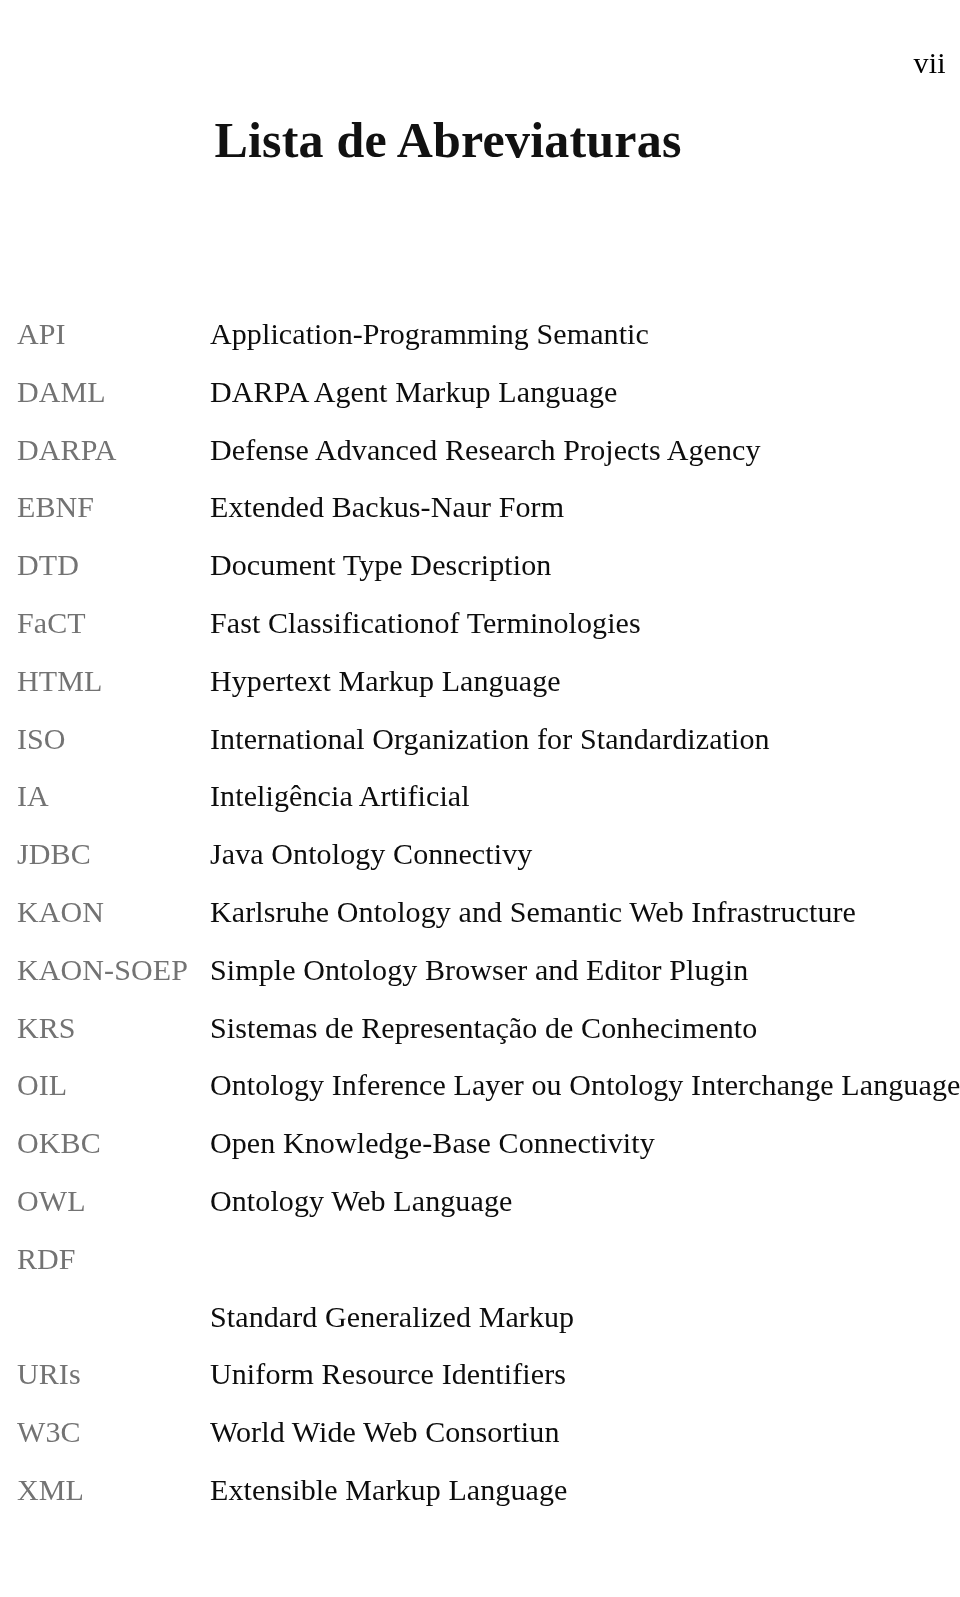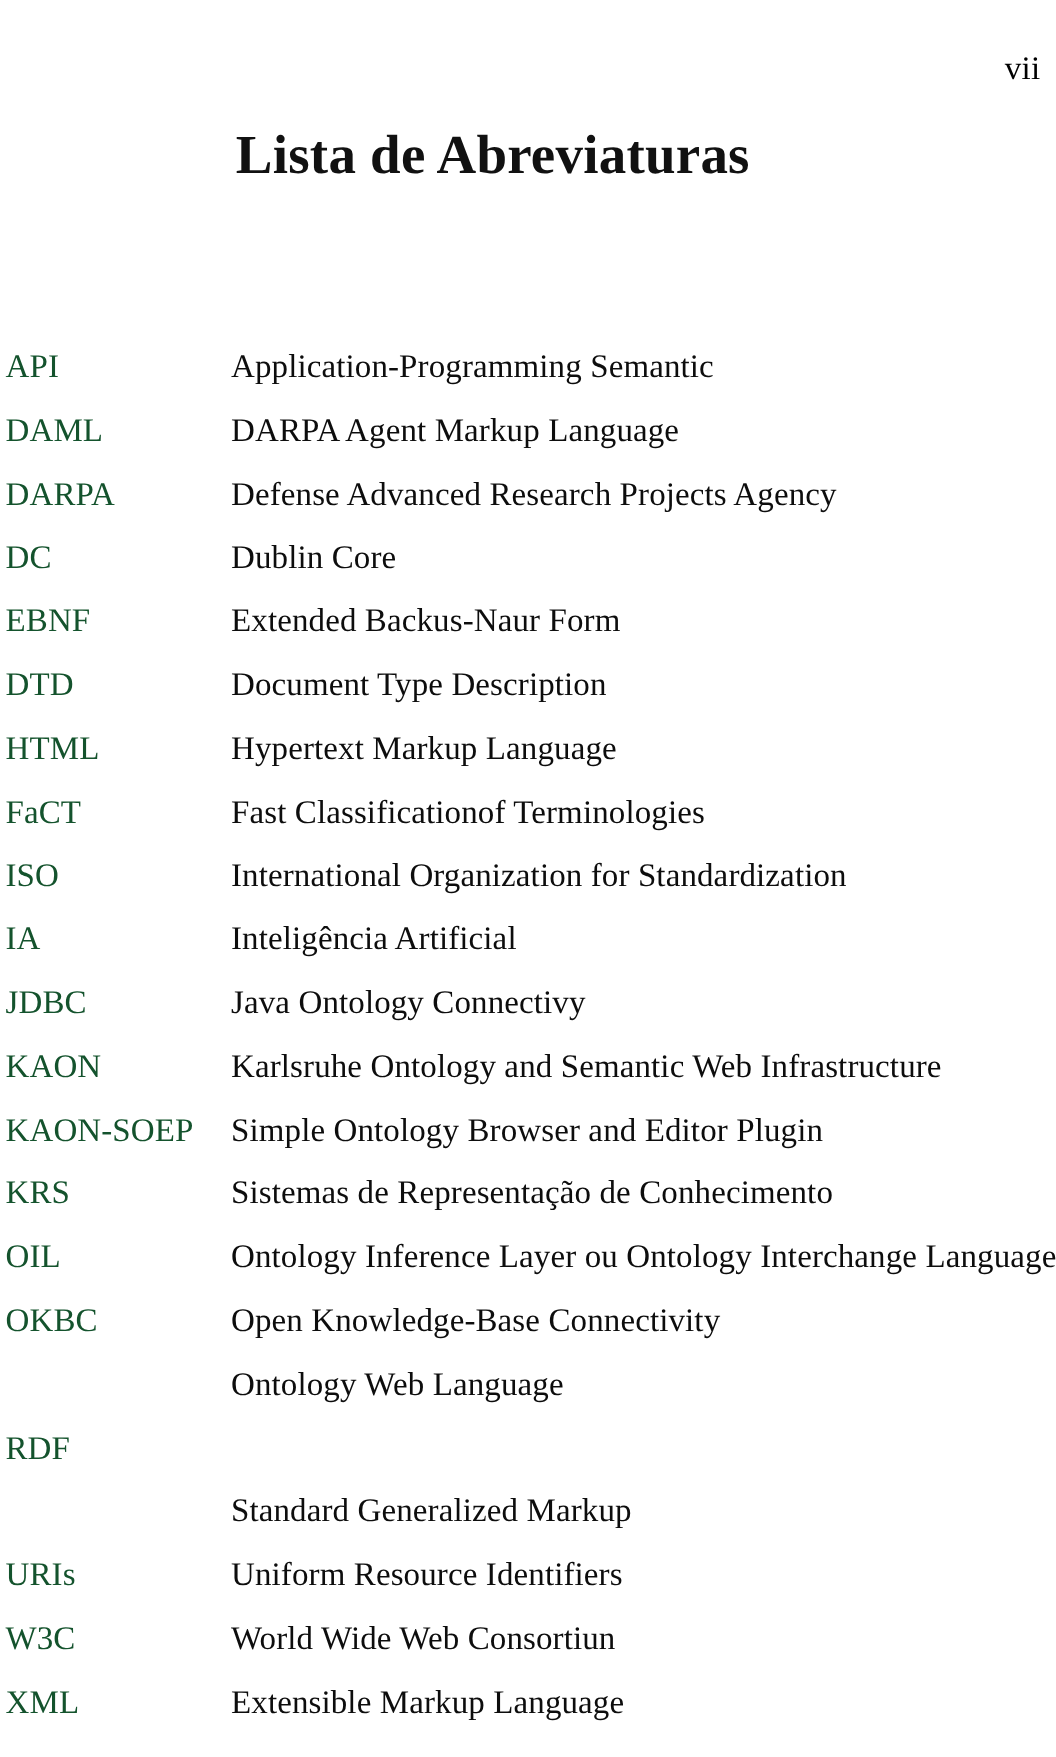--- a/index.html
+++ b/index.html
@@ -53,27 +53,27 @@
     left: 0;
     width: 960px;
   }
   .abbrev-row {
     position: relative;
     height: 57.8px;
     width: 960px;
   }
   .abbrev-term {
     position: absolute;
-    left: 5px;
+    left: 17px;
     top: 0;
     width: 200px;
     font-size: 30px;
     line-height: 32px;
     white-space: nowrap;
-    color: #14532d;
+    color: #737373;
     letter-spacing: 0.1px;
   }
   .abbrev-def {
     position: absolute;
     left: 210px;
     top: 0;
     width: 740px;
     font-size: 30px;
     line-height: 32px;
     white-space: nowrap;
@@ -97,38 +97,34 @@
       </div>
       <div class="abbrev-row">
         <span class="abbrev-term">DAML</span>
         <span class="abbrev-def">DARPA Agent Markup Language</span>
       </div>
       <div class="abbrev-row">
         <span class="abbrev-term">DARPA</span>
         <span class="abbrev-def">Defense Advanced Research Projects Agency</span>
       </div>
       <div class="abbrev-row">
-        <span class="abbrev-term">DC</span>
-        <span class="abbrev-def">Dublin Core</span>
-      </div>
-      <div class="abbrev-row">
         <span class="abbrev-term">EBNF</span>
         <span class="abbrev-def">Extended Backus-Naur Form</span>
       </div>
       <div class="abbrev-row">
         <span class="abbrev-term">DTD</span>
         <span class="abbrev-def">Document Type Description</span>
       </div>
       <div class="abbrev-row">
+        <span class="abbrev-term">FaCT</span>
+        <span class="abbrev-def">Fast Classificationof Terminologies</span>
+      </div>
+      <div class="abbrev-row">
         <span class="abbrev-term">HTML</span>
         <span class="abbrev-def">Hypertext Markup Language</span>
-      </div>
-      <div class="abbrev-row">
-        <span class="abbrev-term">FaCT</span>
-        <span class="abbrev-def">Fast Classificationof Terminologies</span>
       </div>
       <div class="abbrev-row">
         <span class="abbrev-term">ISO</span>
         <span class="abbrev-def">International Organization for Standardization</span>
       </div>
       <div class="abbrev-row">
         <span class="abbrev-term">IA</span>
         <span class="abbrev-def">Inteligência Artificial</span>
       </div>
       <div class="abbrev-row">
@@ -149,20 +145,21 @@
       </div>
       <div class="abbrev-row">
         <span class="abbrev-term">OIL</span>
         <span class="abbrev-def">Ontology Inference Layer ou Ontology Interchange Language</span>
       </div>
       <div class="abbrev-row">
         <span class="abbrev-term">OKBC</span>
         <span class="abbrev-def">Open Knowledge-Base Connectivity</span>
       </div>
       <div class="abbrev-row">
+        <span class="abbrev-term">OWL</span>
         <span class="abbrev-def">Ontology Web Language</span>
       </div>
       <div class="abbrev-row">
         <span class="abbrev-term">RDF</span>
       </div>
       <div class="abbrev-row">
         <span class="abbrev-def">Standard Generalized Markup</span>
       </div>
       <div class="abbrev-row">
         <span class="abbrev-term">URIs</span>

